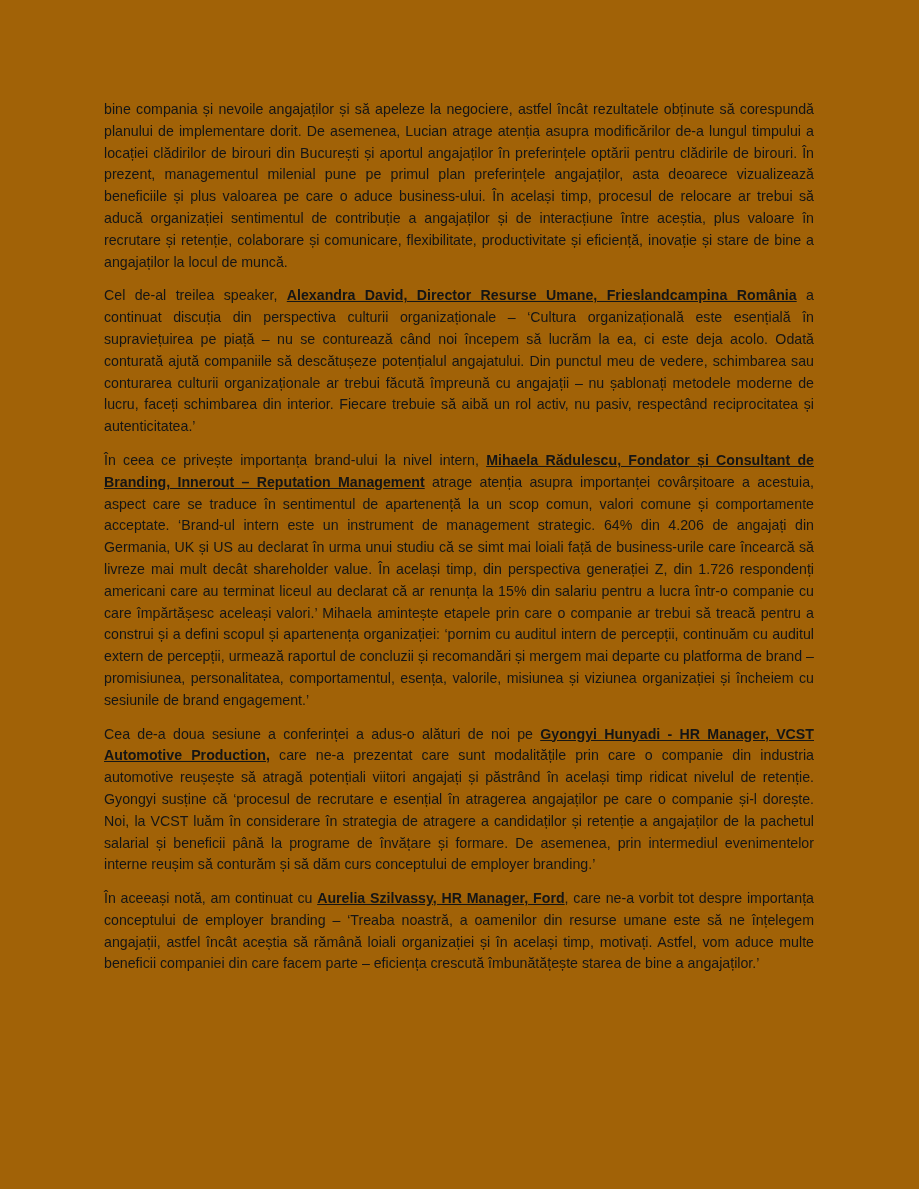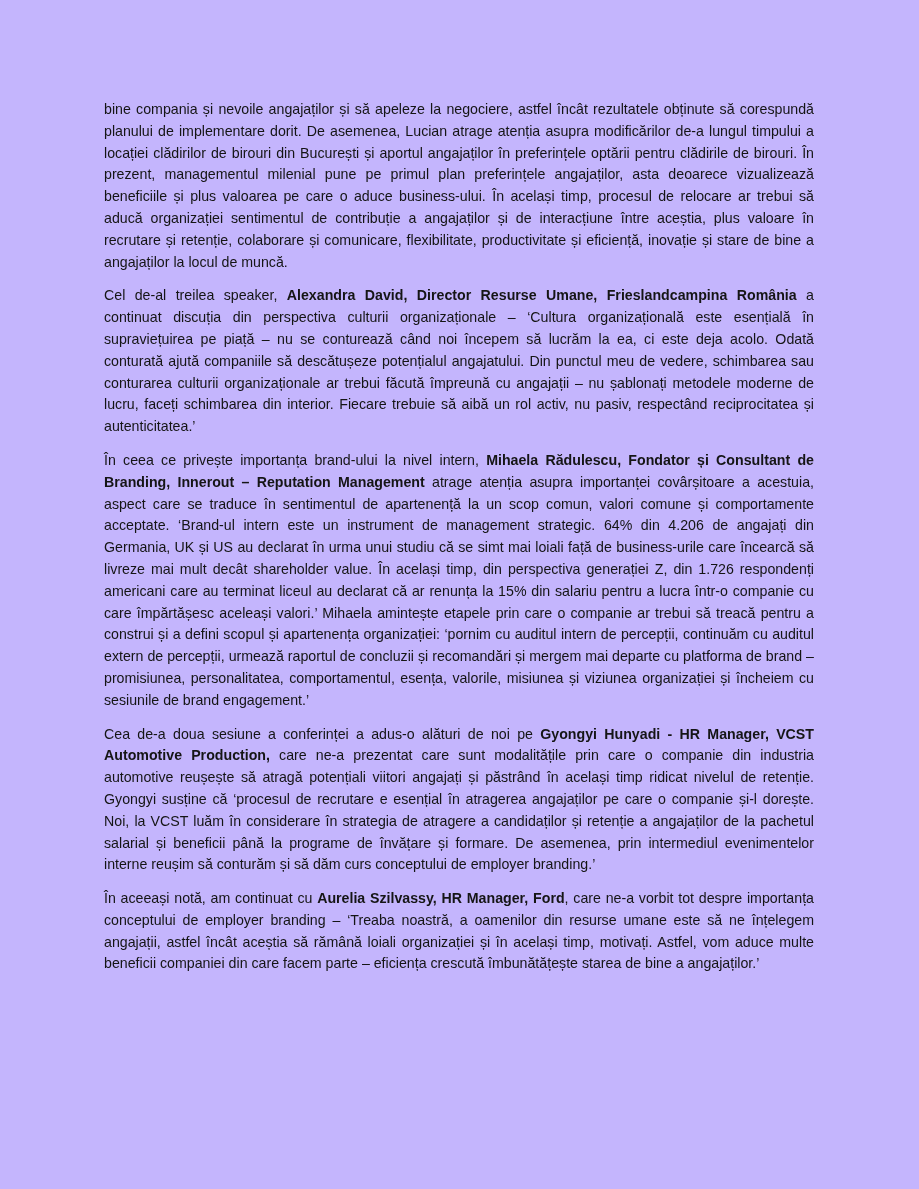--- a/index.html
+++ b/index.html
@@ -4,40 +4,40 @@
 <style>
   html, body {
     margin: 0;
     padding: 0;
     background: #ffffff;
   }
   .page {
     position: relative;
     width: 919px;
     height: 1189px;
-    background: #c4b5fd;
+    background: #a16207;
     overflow: hidden;
   }
   .content {
     position: absolute;
     left: 104px;
     top: 99px;
     width: 710px;
     color: #151515;
     font-family: "Liberation Sans", "DejaVu Sans", sans-serif;
     font-size: 14.2px;
     line-height: 21.8px;
     text-align: justify;
   }
   p.para {
     margin: 0 0 12px 0;
     padding: 0;
   }
   .run { font-weight: 400; font-style: normal; }
-  .run.bold { font-weight: 700; }
+  .run.bold { font-weight: 700; text-decoration: underline; }
   .run.italic { }
 </style>
 </head>
 <body>
 
 <div class="page">
   <div class="content" style="color: rgb(21, 21, 21);">
       <p class="para"><span class="run regular">bine compania și nevoile angajaților și să apeleze la negociere, astfel încât rezultatele obținute să corespundă planului de implementare dorit. De asemenea, Lucian atrage atenția asupra modificărilor de-a lungul timpului a locației clădirilor de birouri din București și aportul angajaților în preferințele optării pentru clădirile de birouri. În prezent, managementul milenial pune pe primul plan preferințele angajaților, asta deoarece vizualizează beneficiile și plus valoarea pe care o aduce business-ului. În același timp, procesul de relocare ar trebui să aducă organizației sentimentul de contribuție a angajaților și de interacțiune între aceștia, plus valoare în recrutare și retenție, colaborare și comunicare, flexibilitate, productivitate și eficiență, inovație și stare de bine a angajaților la locul de muncă.</span></p>
       <p class="para"><span class="run regular">Cel de-al treilea speaker, </span><span class="run bold">Alexandra David, Director Resurse Umane, Frieslandcampina România</span><span class="run regular"> a continuat discuția din perspectiva culturii organizaționale – </span><span class="run italic">‘Cultura organizațională este esențială în supraviețuirea pe piață – nu se conturează când noi începem să lucrăm la ea, ci este deja acolo. Odată conturată ajută companiile să descătușeze potențialul angajatului. Din punctul meu de vedere, schimbarea sau conturarea culturii organizaționale ar trebui făcută împreună cu angajații – nu șablonați metodele moderne de lucru, faceți schimbarea din interior. Fiecare trebuie să aibă un rol activ, nu pasiv, respectând reciprocitatea și autenticitatea.’</span></p>
       <p class="para"><span class="run regular">În ceea ce privește importanța brand-ului la nivel intern, </span><span class="run bold">Mihaela Rădulescu, Fondator și Consultant de Branding, Innerout – Reputation Management</span><span class="run regular"> atrage atenția asupra importanței covârșitoare a acestuia, aspect care se traduce în sentimentul de apartenență la un scop comun, valori comune și comportamente acceptate. </span><span class="run italic">‘Brand-ul intern este un instrument de management strategic. 64% din 4.206 de angajați din Germania, UK și US au declarat în urma unui studiu că se simt mai loiali față de business-urile care încearcă să livreze mai mult decât shareholder value. În același timp, din perspectiva generației Z, din 1.726 respondenți americani care au terminat liceul au declarat că ar renunța la 15% din salariu pentru a lucra într-o companie cu care împărtășesc aceleași valori.’</span><span class="run regular"> Mihaela amintește etapele prin care o companie ar trebui să treacă pentru a construi și a defini scopul și apartenența organizației: </span><span class="run italic">‘pornim cu auditul intern de percepții, continuăm cu auditul extern de percepții, urmează raportul de concluzii și recomandări și mergem mai departe cu platforma de brand – promisiunea, personalitatea, comportamentul, esența, valorile, misiunea și viziunea organizației și încheiem cu sesiunile de brand engagement.’</span></p>

